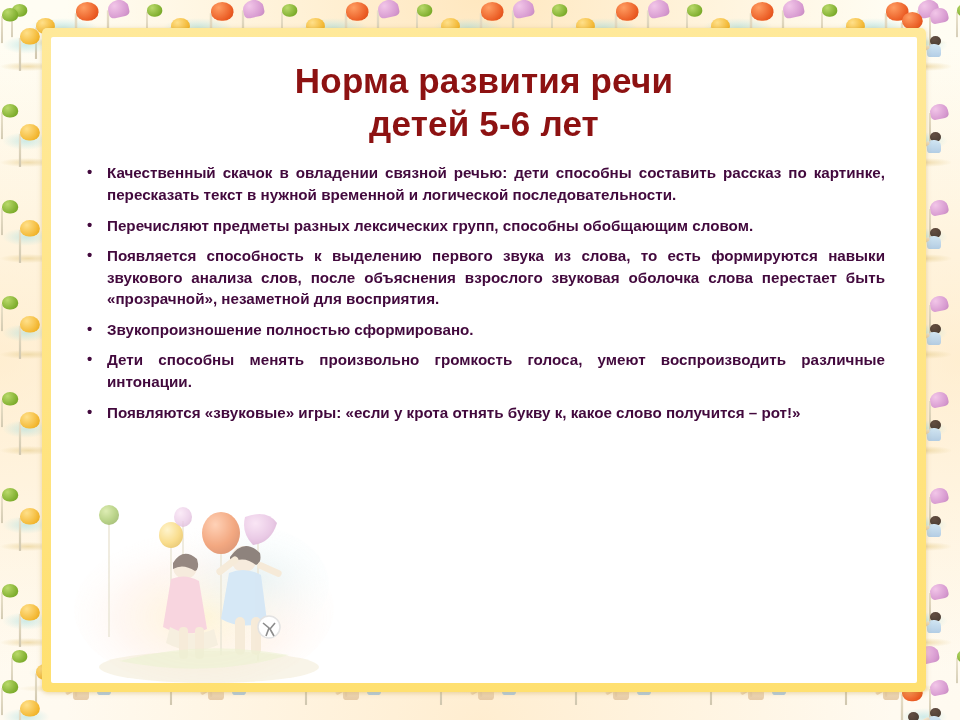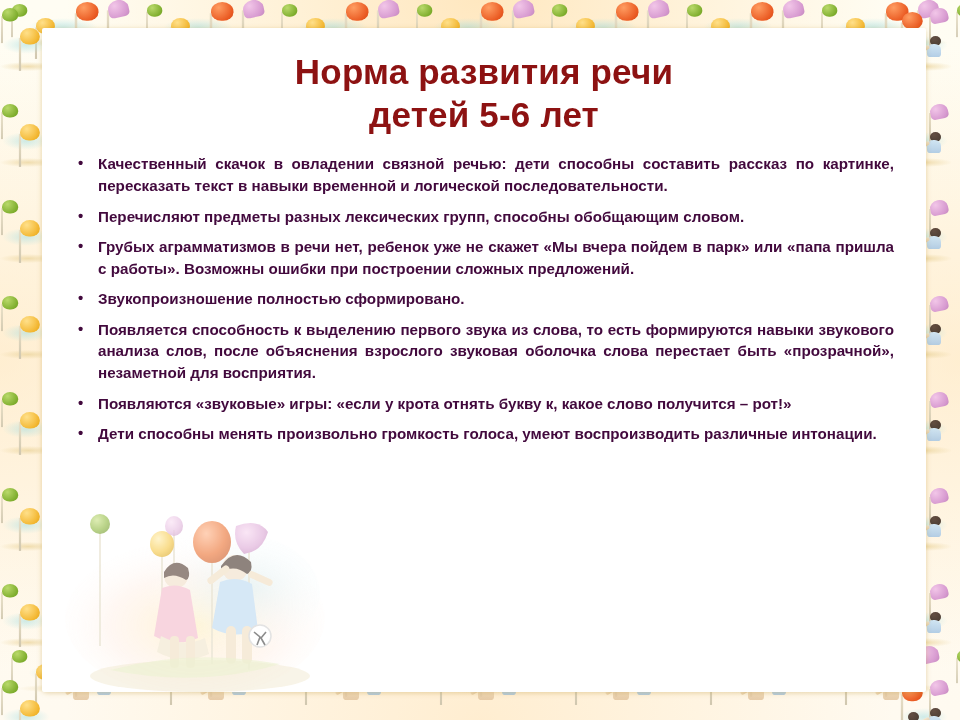--- a/index.html
+++ b/index.html
@@ -86,20 +86,21 @@
     background: radial-gradient(ellipse at 50% 50%, rgba(167,223,226,.55), rgba(167,223,226,0) 70%);
   }
 
   
   #panel {
     position: absolute;
     left: 42px; top: 28px;
     width: 884px; height: 664px;
     background: linear-gradient(#ffe99a, #ffe070);
     border-radius: 5px;
+    padding: 9px;
     box-shadow: 0 1px 5px rgba(180,140,40,.35);
   }
   #panel-inner {
     position: relative;
     width: 100%; height: 100%;
     background: #ffffff;
     border-radius: 2px;
     overflow: hidden;
   }
 
@@ -980,24 +981,23 @@
         <path d="M194 124 l6 5 l-3 8 M206 124 l-5 6 l4 7" stroke="#3a3a3a" stroke-width="1.6" fill="none"></path>
 
         <ellipse cx="140" cy="168" rx="110" ry="16" fill="#e9dcb6" opacity=".55"></ellipse>
         <path d="M50 162 q80 -22 170 -6 q-80 24 -170 6 z" fill="#dfe9b2" opacity=".6"></path>
       </svg>
 
       <h1 id="title">Норма развития речи
 детей 5-6 лет</h1>
 
       <ul id="bullets">
-        <li>Качественный скачок в овладении связной речью: дети способны составить рассказ по    картинке, пересказать текст в навыки временной и логической последовательности.</li>
+        <li>Качественный скачок в овладении связной речью: дети способны составить рассказ по    картинке, пересказать текст в нужной временной и логической последовательности.</li>
         <li>Перечисляют предметы разных лексических групп, способны обобщающим словом.</li>
-        <li>Грубых аграмматизмов в речи нет, ребенок уже не скажет «Мы вчера пойдем в парк» или «папа пришла с работы». Возможны ошибки при построении сложных предложений.</li>
+        <li>Появляется способность к выделению первого звука из слова, то есть формируются навыки звукового анализа слов, после объяснения взрослого звуковая оболочка слова перестает быть «прозрачной», незаметной для восприятия.</li>
         <li>Звукопроизношение полностью сформировано.</li>
-        <li>Появляется способность к выделению первого звука из слова, то есть формируются навыки звукового анализа слов, после объяснения взрослого звуковая оболочка слова перестает быть «прозрачной», незаметной для восприятия.</li>
+        <li>Дети способны менять произвольно громкость голоса, умеют воспроизводить различные интонации.</li>
         <li>Появляются «звуковые» игры: «если у крота отнять букву к, какое слово получится – рот!»</li>
-        <li>Дети способны менять произвольно громкость голоса, умеют воспроизводить различные интонации.</li>
       </ul>
 
     </div>
   </div>
 </div>
 
 </body></html>

